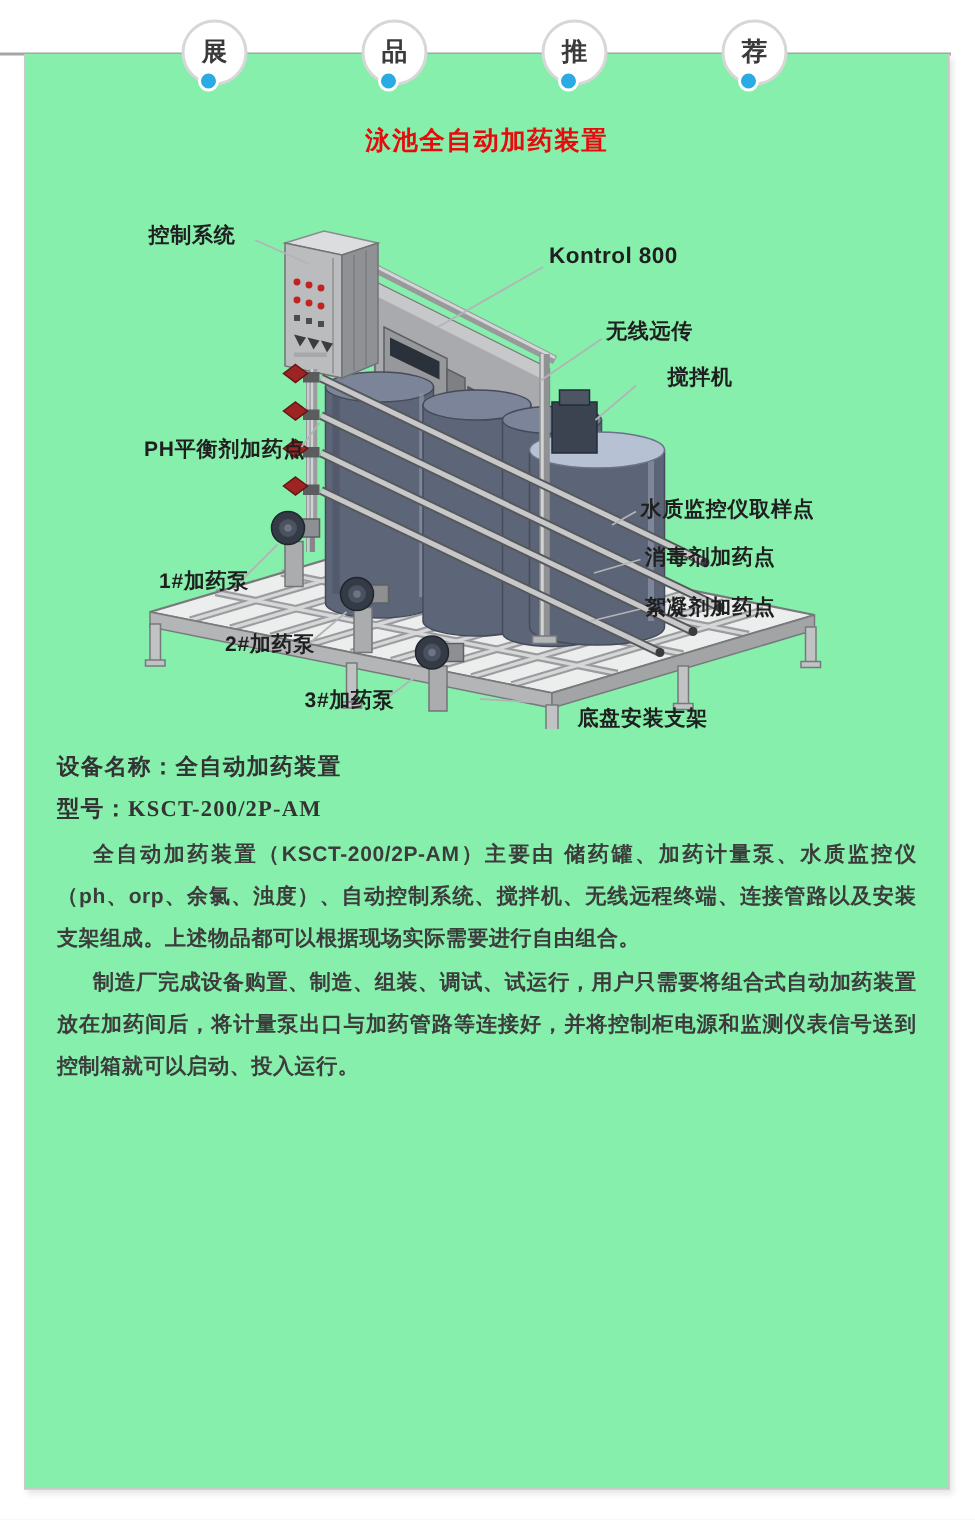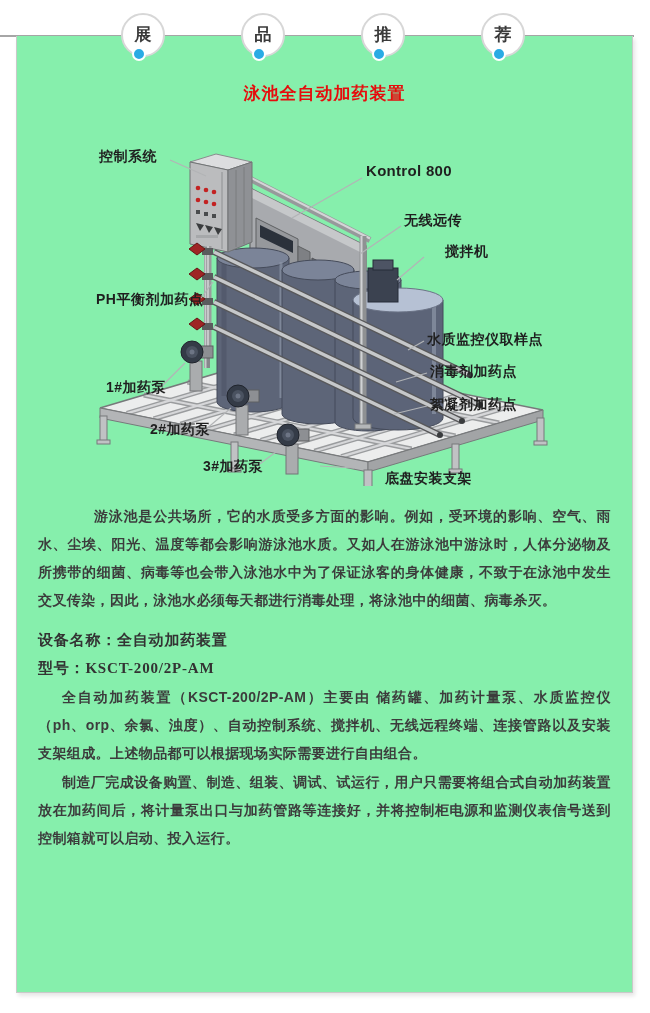--- a/index.html
+++ b/index.html
@@ -284,21 +284,20 @@
       <div class="lbl l-sampling">水质监控仪取样点</div>
       <div class="lbl l-disinfect">消毒剂加药点</div>
       <div class="lbl l-pump1">1#加药泵</div>
       <div class="lbl l-floc">絮凝剂加药点</div>
       <div class="lbl l-pump2">2#加药泵</div>
       <div class="lbl l-pump3">3#加药泵</div>
       <div class="lbl l-base">底盘安装支架</div>
     </div>
 
     <div class="content">
-      <p class="para" id="p1">游泳池是公共场所，它的水质受多方面的影响。例如，受环境的影响、空气、雨水、尘埃、阳光、温度等都会影响游泳池水质。又如人在游泳池中游泳时，人体分泌物及所携带的细菌、病毒等也会带入泳池水中为了保证泳客的身体健康，不致于在泳池中发生交叉传染，因此，泳池水必须每天都进行消毒处理，将泳池中的细菌、病毒杀灭。</p>
 
       <div class="specs">
         <div class="spec">设备名称：全自动加药装置</div>
         <div class="spec">型号：KSCT-200/2P-AM</div>
       </div>
 
       <p class="para" id="c1">全自动加药装置（KSCT-200/2P-AM）主要由 储药罐、加药计量泵、水质监控仪（ph、orp、余氯、浊度）、自动控制系统、搅拌机、无线远程终端、连接管路以及安装支架组成。上述物品都可以根据现场实际需要进行自由组合。</p>
       <p class="para" id="c2">制造厂完成设备购置、制造、组装、调试、试运行，用户只需要将组合式自动加药装置放在加药间后，将计量泵出口与加药管路等连接好，并将控制柜电源和监测仪表信号送到控制箱就可以启动、投入运行。</p>
     </div>
 

